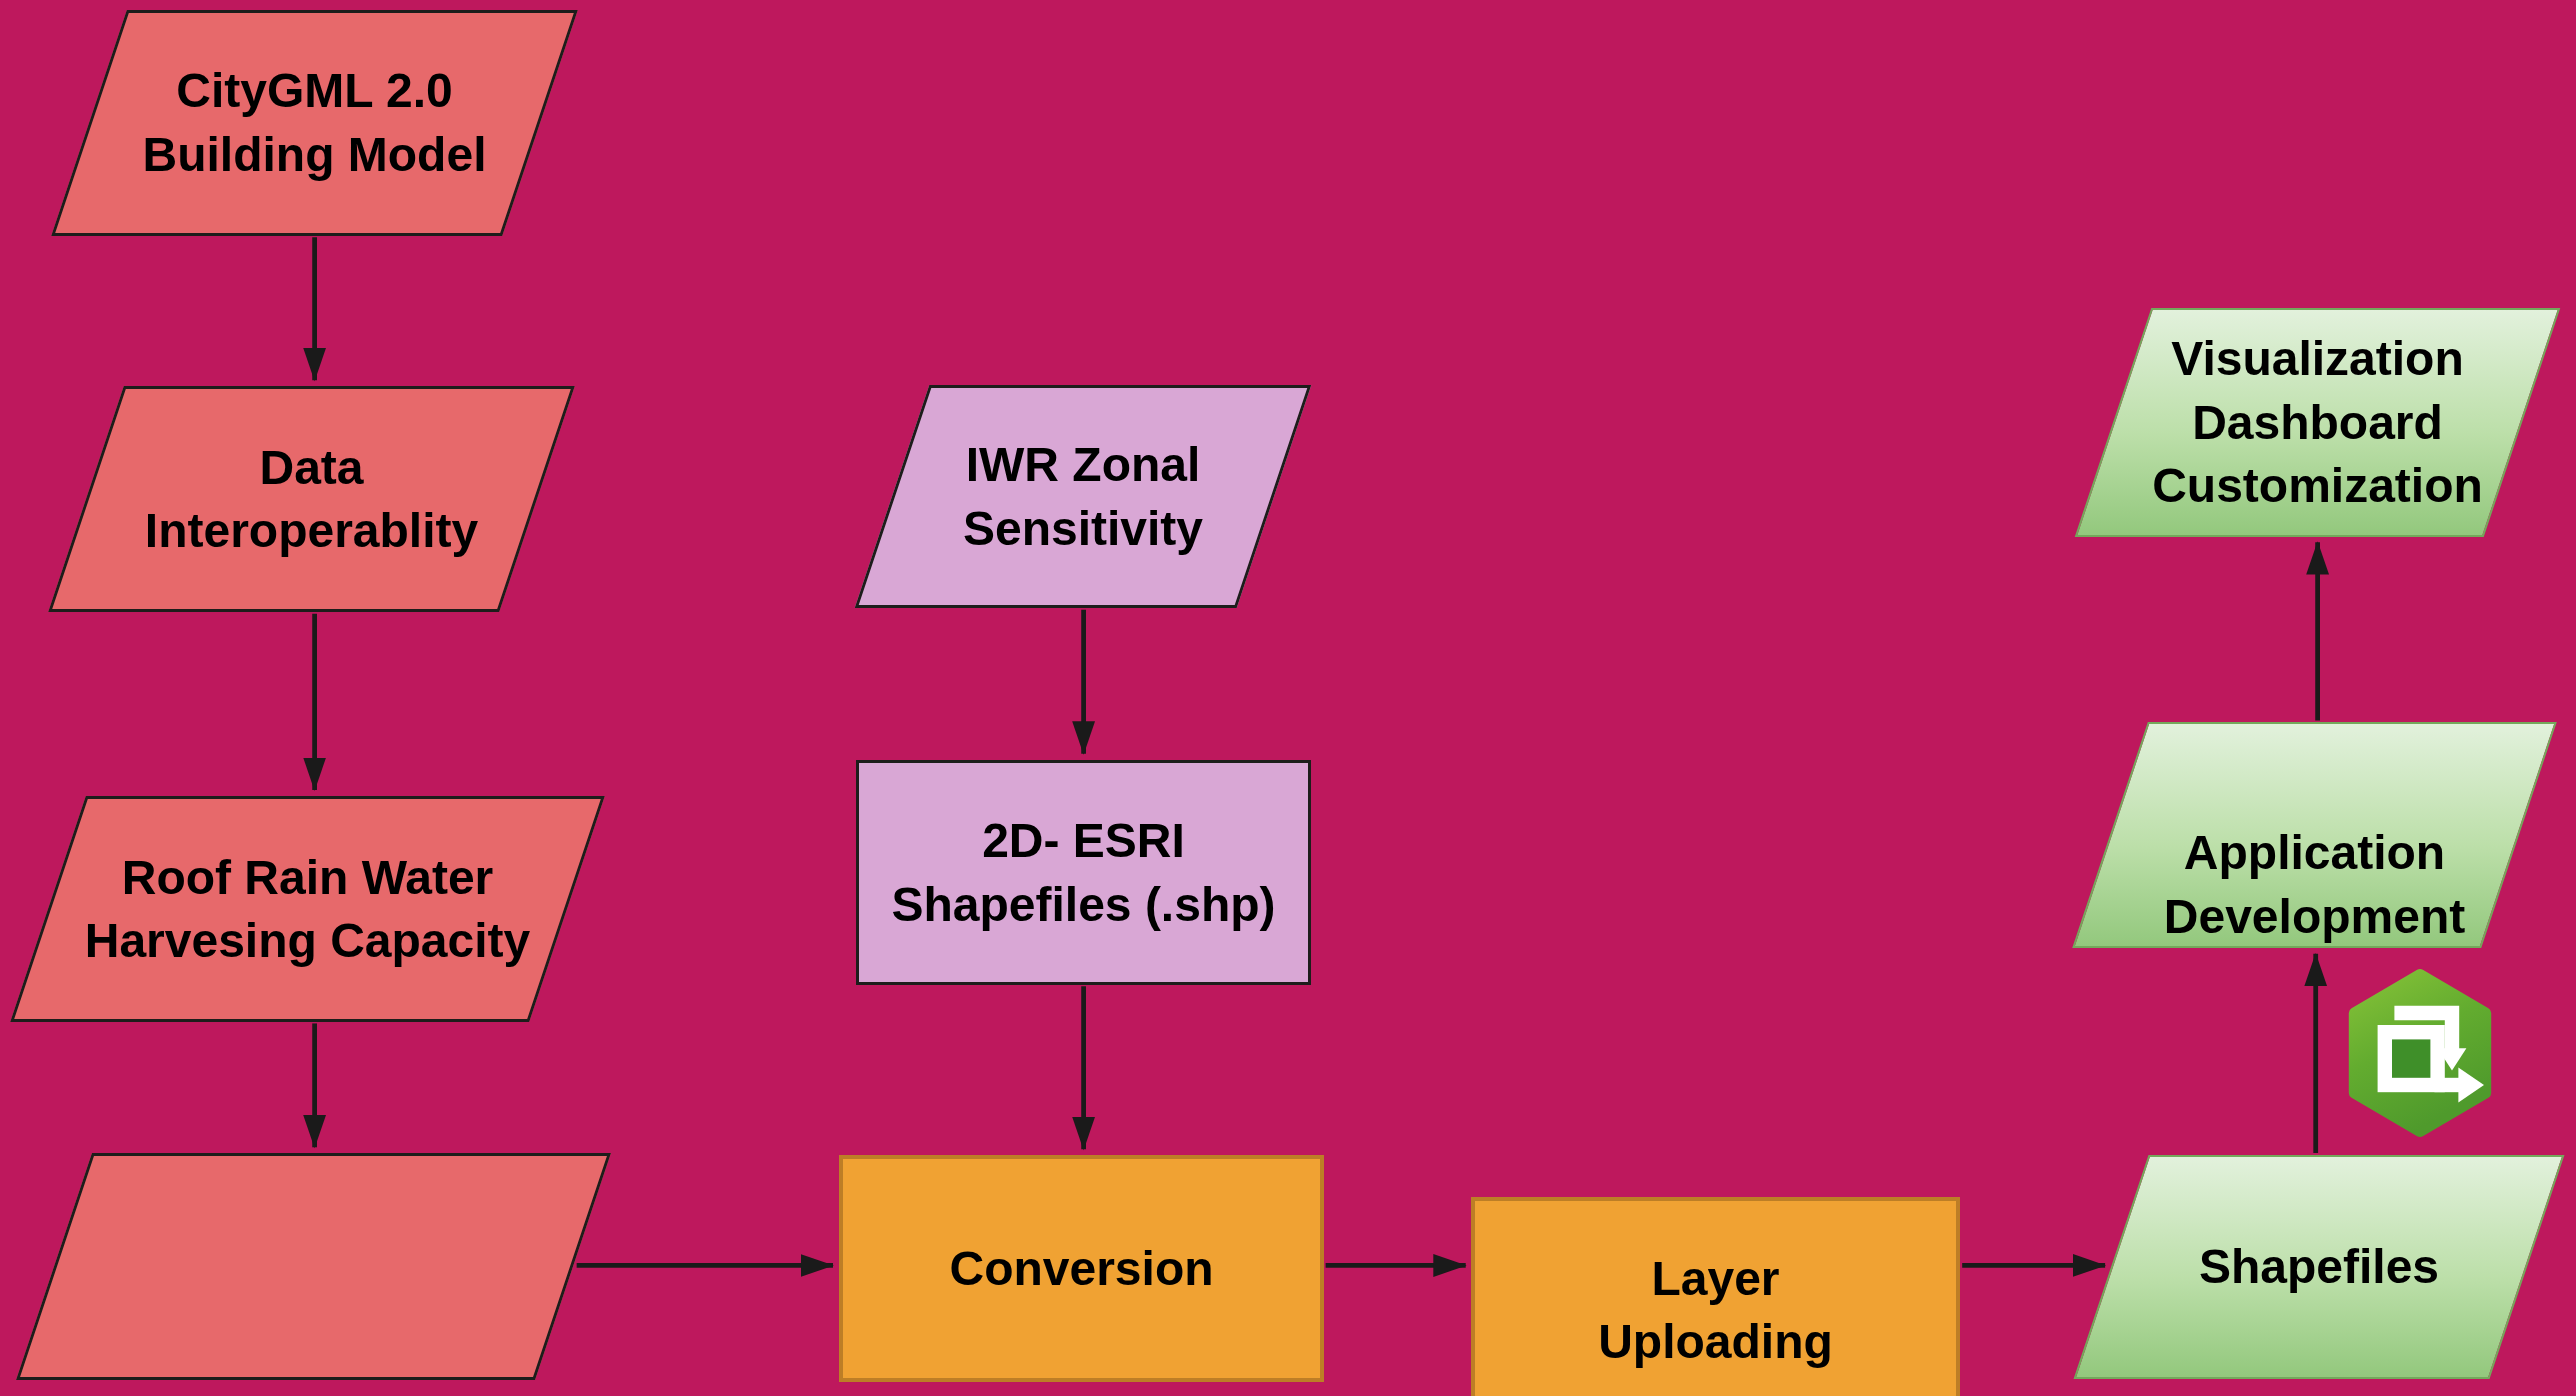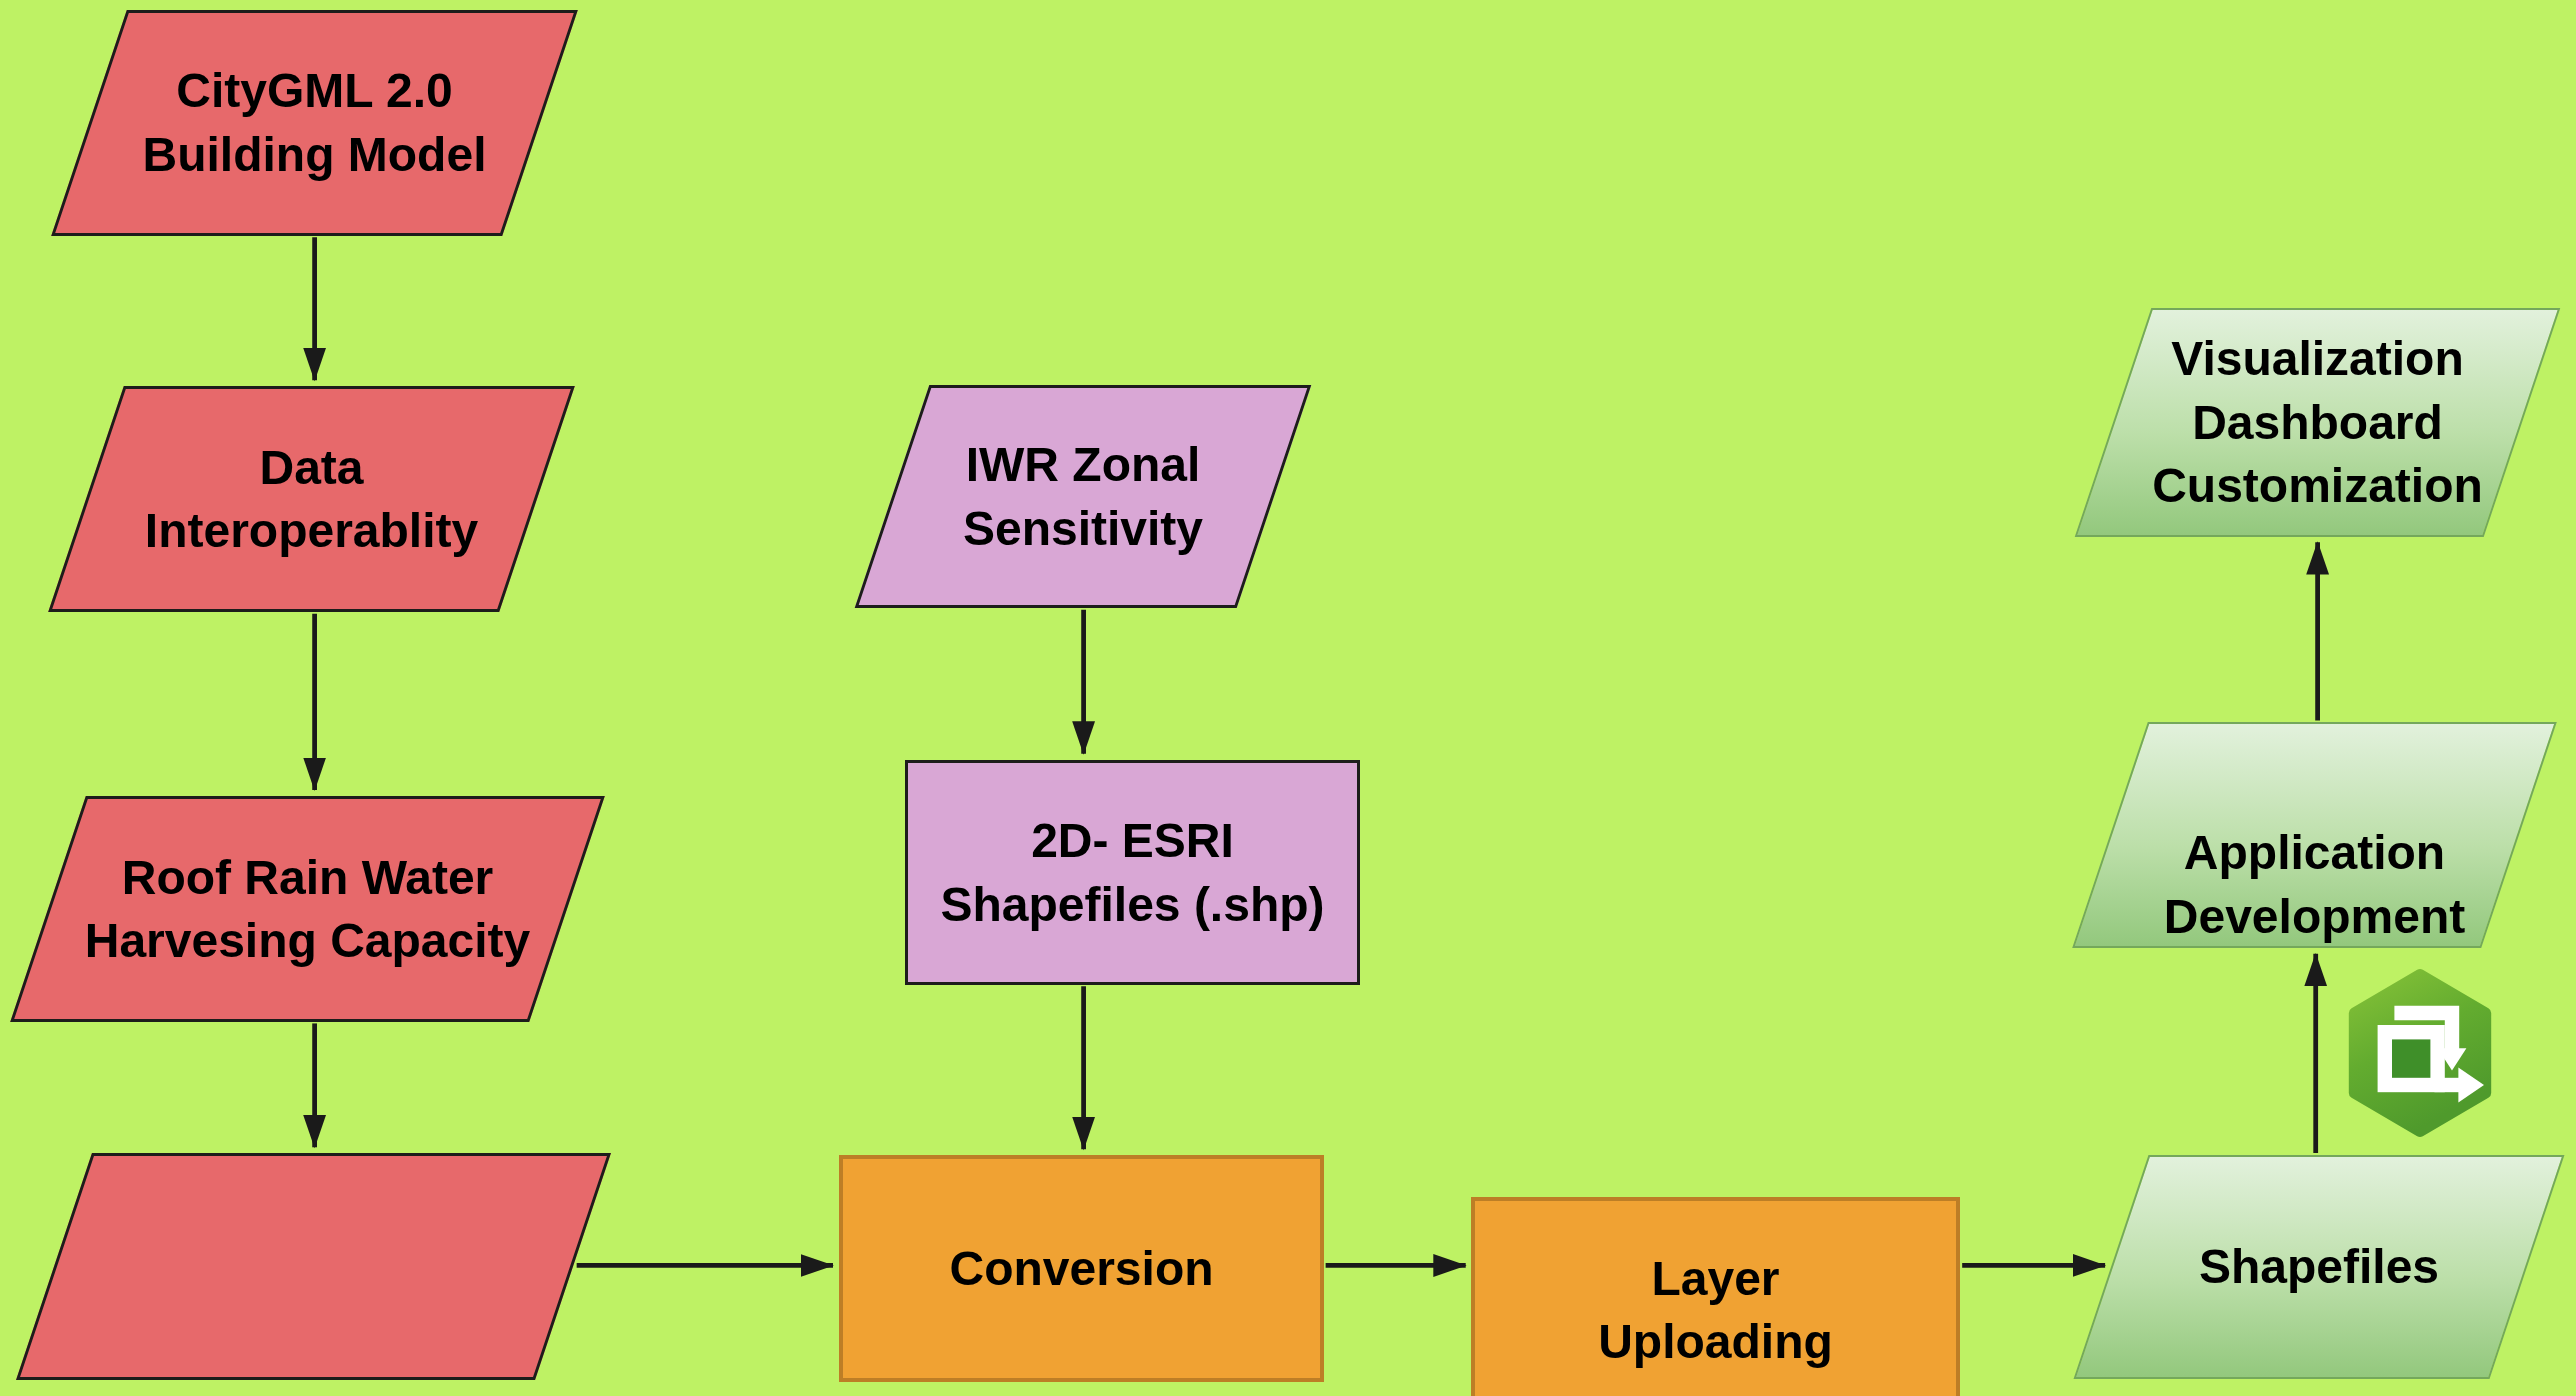--- a/index.html
+++ b/index.html
@@ -1,17 +1,17 @@
 <!DOCTYPE html>
 <html><head>
 <meta charset="utf-8">
 <style>
   html,body { margin:0; padding:0; background:#ffffff; }
   #canvas {
-    position:relative; width:2576px; height:1396px; background:#bef264;
+    position:relative; width:2576px; height:1396px; background:#be185d;
     overflow:hidden; font-family:"Liberation Sans","DejaVu Sans",sans-serif;
   }
 
   .node { position:absolute; display:flex; align-items:center; justify-content:center; }
   .node .bg { position:absolute; inset:0; box-sizing:border-box; }
   .node .label {
     position:relative; z-index:2; text-align:center; white-space:pre-line;
     font-weight:bold; color:#000000; font-size:48px; line-height:1.32;
     letter-spacing:0px;
   }
@@ -27,21 +27,21 @@
     background:linear-gradient(180deg,#e2f1dc 0%,#bcdfa9 55%,#93c87d 100%);
     border:2.9px solid #74a85b;
   }
 
   
   #n-citygml      { left:89px;   top:9.5px;   width:451px; height:226px; }
   #n-datainterop  { left:86px;   top:386px;  width:451px; height:226px; }
   #n-roofrain     { left:48px;   top:796px;  width:519px; height:226px; }
   #n-slpk         { left:54px;   top:1153px; width:519px; height:227px; }
   #n-iwr          { left:892px;  top:385px;  width:382px; height:223px; }
-  #n-shapefiles   { left:905px;  top:760px;  width:455px; height:225px; }
+  #n-shapefiles   { left:856px;  top:760px;  width:455px; height:225px; }
   #n-conversion   { left:839px;  top:1155px; width:485px; height:227px; }
   #n-layerupload  { left:1471px; top:1153px; width:489px; height:226px;margin-top:44px; }
   #n-symbology    { left:2111px; top:1155px; width:416px; height:224px; }
   #n-appdev       { left:2110px; top:722px;  width:409px; height:226px;align-items:flex-end; }
   #n-vizdash      { left:2113px; top:308px;  width:409px; height:229px; }
 
   #edges { position:absolute; left:0; top:0; width:2576px; height:1396px; z-index:1; }
   #arcgis-icon { position:absolute; left:2340px; top:968px; width:160px; height:170px; z-index:3; }
 </style>
 </head>

